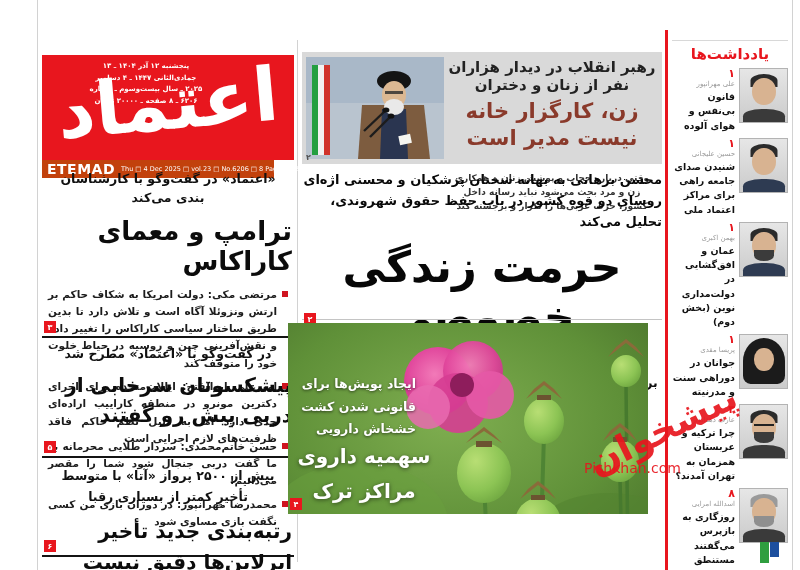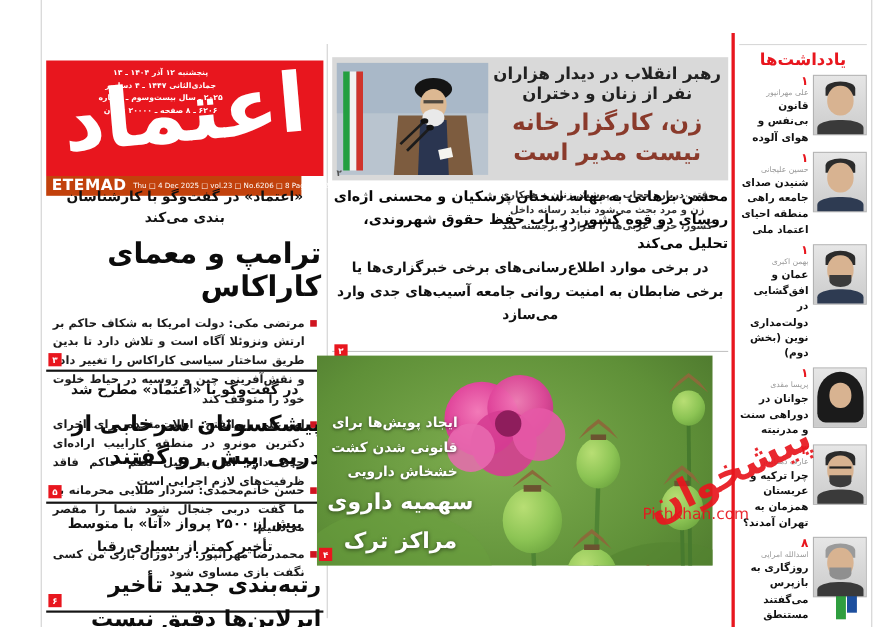--- a/index.html
+++ b/index.html
@@ -147,20 +147,21 @@
   <div class="txt">
     <div class="k">رهبر انقلاب در دیدار هزاران نفر از زنان و دختران</div>
     <div class="h">زن، کارگزار خانه نیست مدیر است</div>
     <div class="s">وقتی درباره حجاب و پوشش زنان و همکاری زن و مرد بحث می‌شود نباید رسانه داخل کشور، حرف غربی‌ها را تکرار و برجسته کند</div>
   </div>
   <div class="pg">۲</div>
 </div>
 
 <div class="main-story">
   <div class="k">محسن برهانی به بهانه سخنان پزشکیان و محسنی اژه‌ای روسای دو قوه کشور در باب حفظ حقوق شهروندی، تحلیل می‌کند</div>
+  <div class="h">حرمت زندگی خصوصی</div>
   <div class="s">در برخی موارد اطلاع‌رسانی‌های برخی خبرگزاری‌ها یا برخی ضابطان به امنیت روانی جامعه آسیب‌های جدی وارد می‌سازد</div>
   <div class="rule"></div>
   <div class="pagemark" style="bottom:-5px">۲</div>
 </div>
 
 <div class="poppy">
   <svg width="360" height="241" viewBox="0 0 360 241">
     <defs>
       <radialGradient id="bgG" cx="45%" cy="40%" r="80%">
         <stop offset="0%" stop-color="#7fae50"></stop>
@@ -235,21 +236,21 @@
         <div class="hair"></div>
         <div class="face"></div>
         <div class="torso"></div>
       </div>
   </div>
 
   <div class="note">
     <div class="meta">
       <div class="num">۱</div>
       <div class="author">حسین علیجانی</div>
-      <div class="title">شنیدن صدای جامعه راهی منطقه احیای اعتماد ملی</div>
+      <div class="title">شنیدن صدای جامعه راهی برای مراکز اعتماد ملی</div>
     </div>
     <div class="ph suit">
         <div class="hair"></div>
         <div class="face"></div>
         <div class="torso"></div>
       </div>
   </div>
 
   <div class="note">
     <div class="meta">

